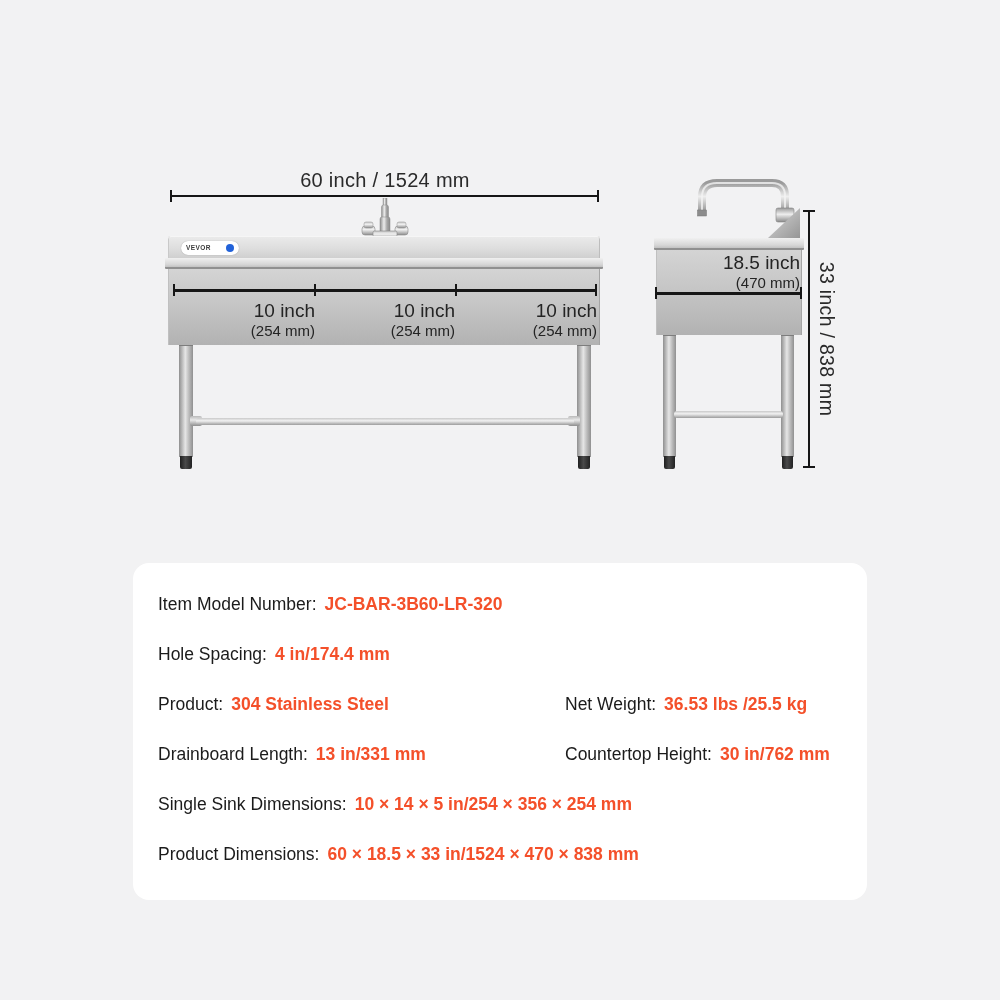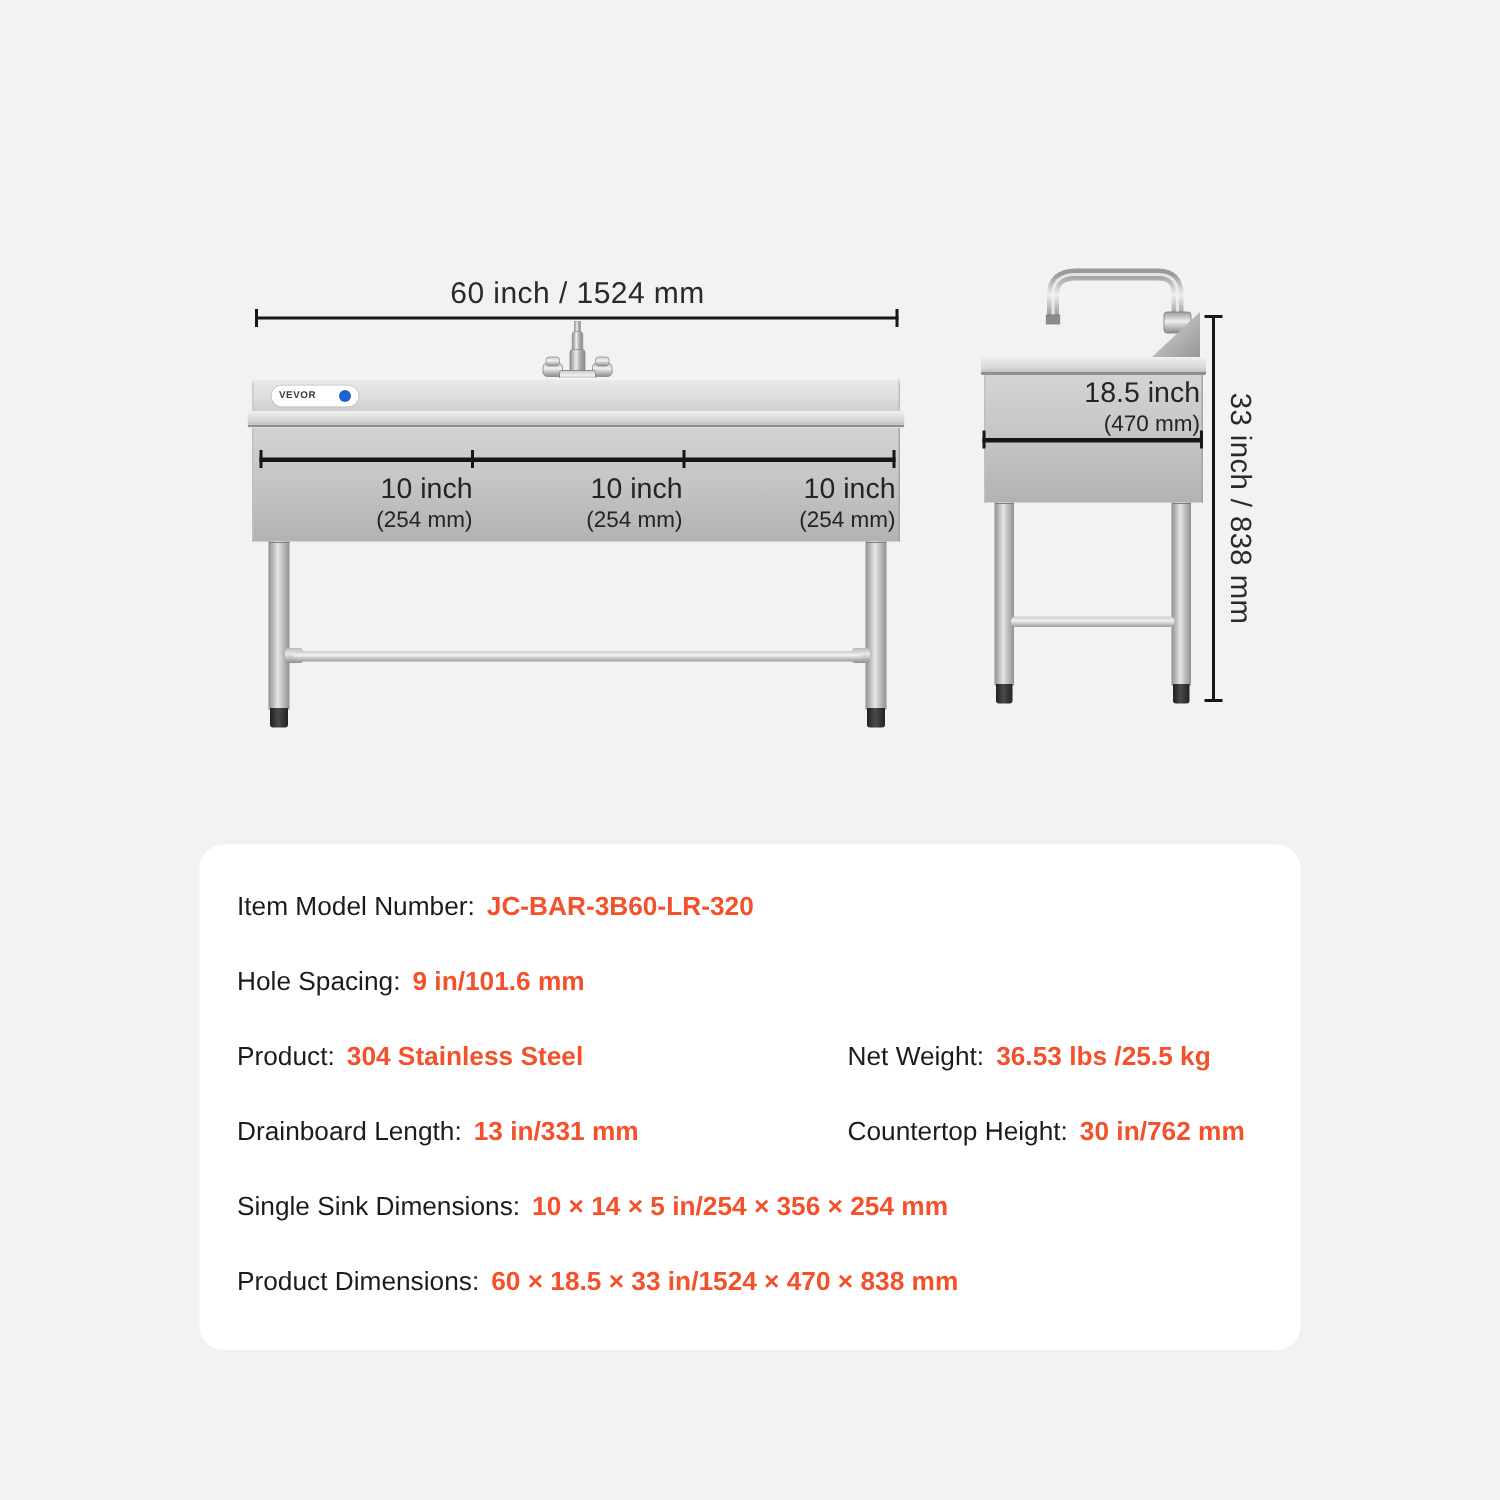--- a/index.html
+++ b/index.html
@@ -90,21 +90,21 @@
   .r1{top:30px;text-align:right;}
   .r2{top:80px;}
   .r3{top:130px;}
   .r4{top:180px;}
   .r5{top:230px;}
   .r6{top:280px;}
 </style>
 </head>
 <body>
 
-<div class="abs" style="left:0;top:16px;width:828px;height:500px;">
+<div class="abs" style="left:0;top:0;width:828px;height:500px;">
 
   <div class="abs dim-label" style="left:170px;top:169px;width:430px;">60 inch / 1524 mm</div>
   <div class="abs dim-h" style="left:170px;top:195px;width:429px;">
     <span class="tick t0"></span>
       <span class="tick tr"></span>
   </div>
 
   <svg class="abs" style="left:345px;top:198px;" width="80" height="48" viewBox="0 0 80 48">
     <defs>
       <linearGradient id="chromeV" x1="0" y1="0" x2="1" y2="0">
@@ -216,21 +216,21 @@
   <div class="abs rot-label" style="left:826px;top:339px;">33 inch / 838 mm</div>
 </div>
 
 <div class="abs spec-panel">
 
   <div class="spec-row c1 r1">
     <span class="lbl">Item Model Number:</span><span class="val">JC-BAR-3B60-LR-320</span>
   </div>
 
   <div class="spec-row c1 r2">
-    <span class="lbl">Hole Spacing:</span><span class="val">9 in/101.6 mm</span>
+    <span class="lbl">Hole Spacing:</span><span class="val">4 in/174.4 mm</span>
   </div>
 
   <div class="spec-row c1 r3">
     <span class="lbl">Product:</span><span class="val">304 Stainless Steel</span>
   </div>
   <div class="spec-row c2 r3">
     <span class="lbl">Net Weight:</span><span class="val">36.53 lbs /25.5 kg</span>
   </div>
 
   <div class="spec-row c1 r4">

